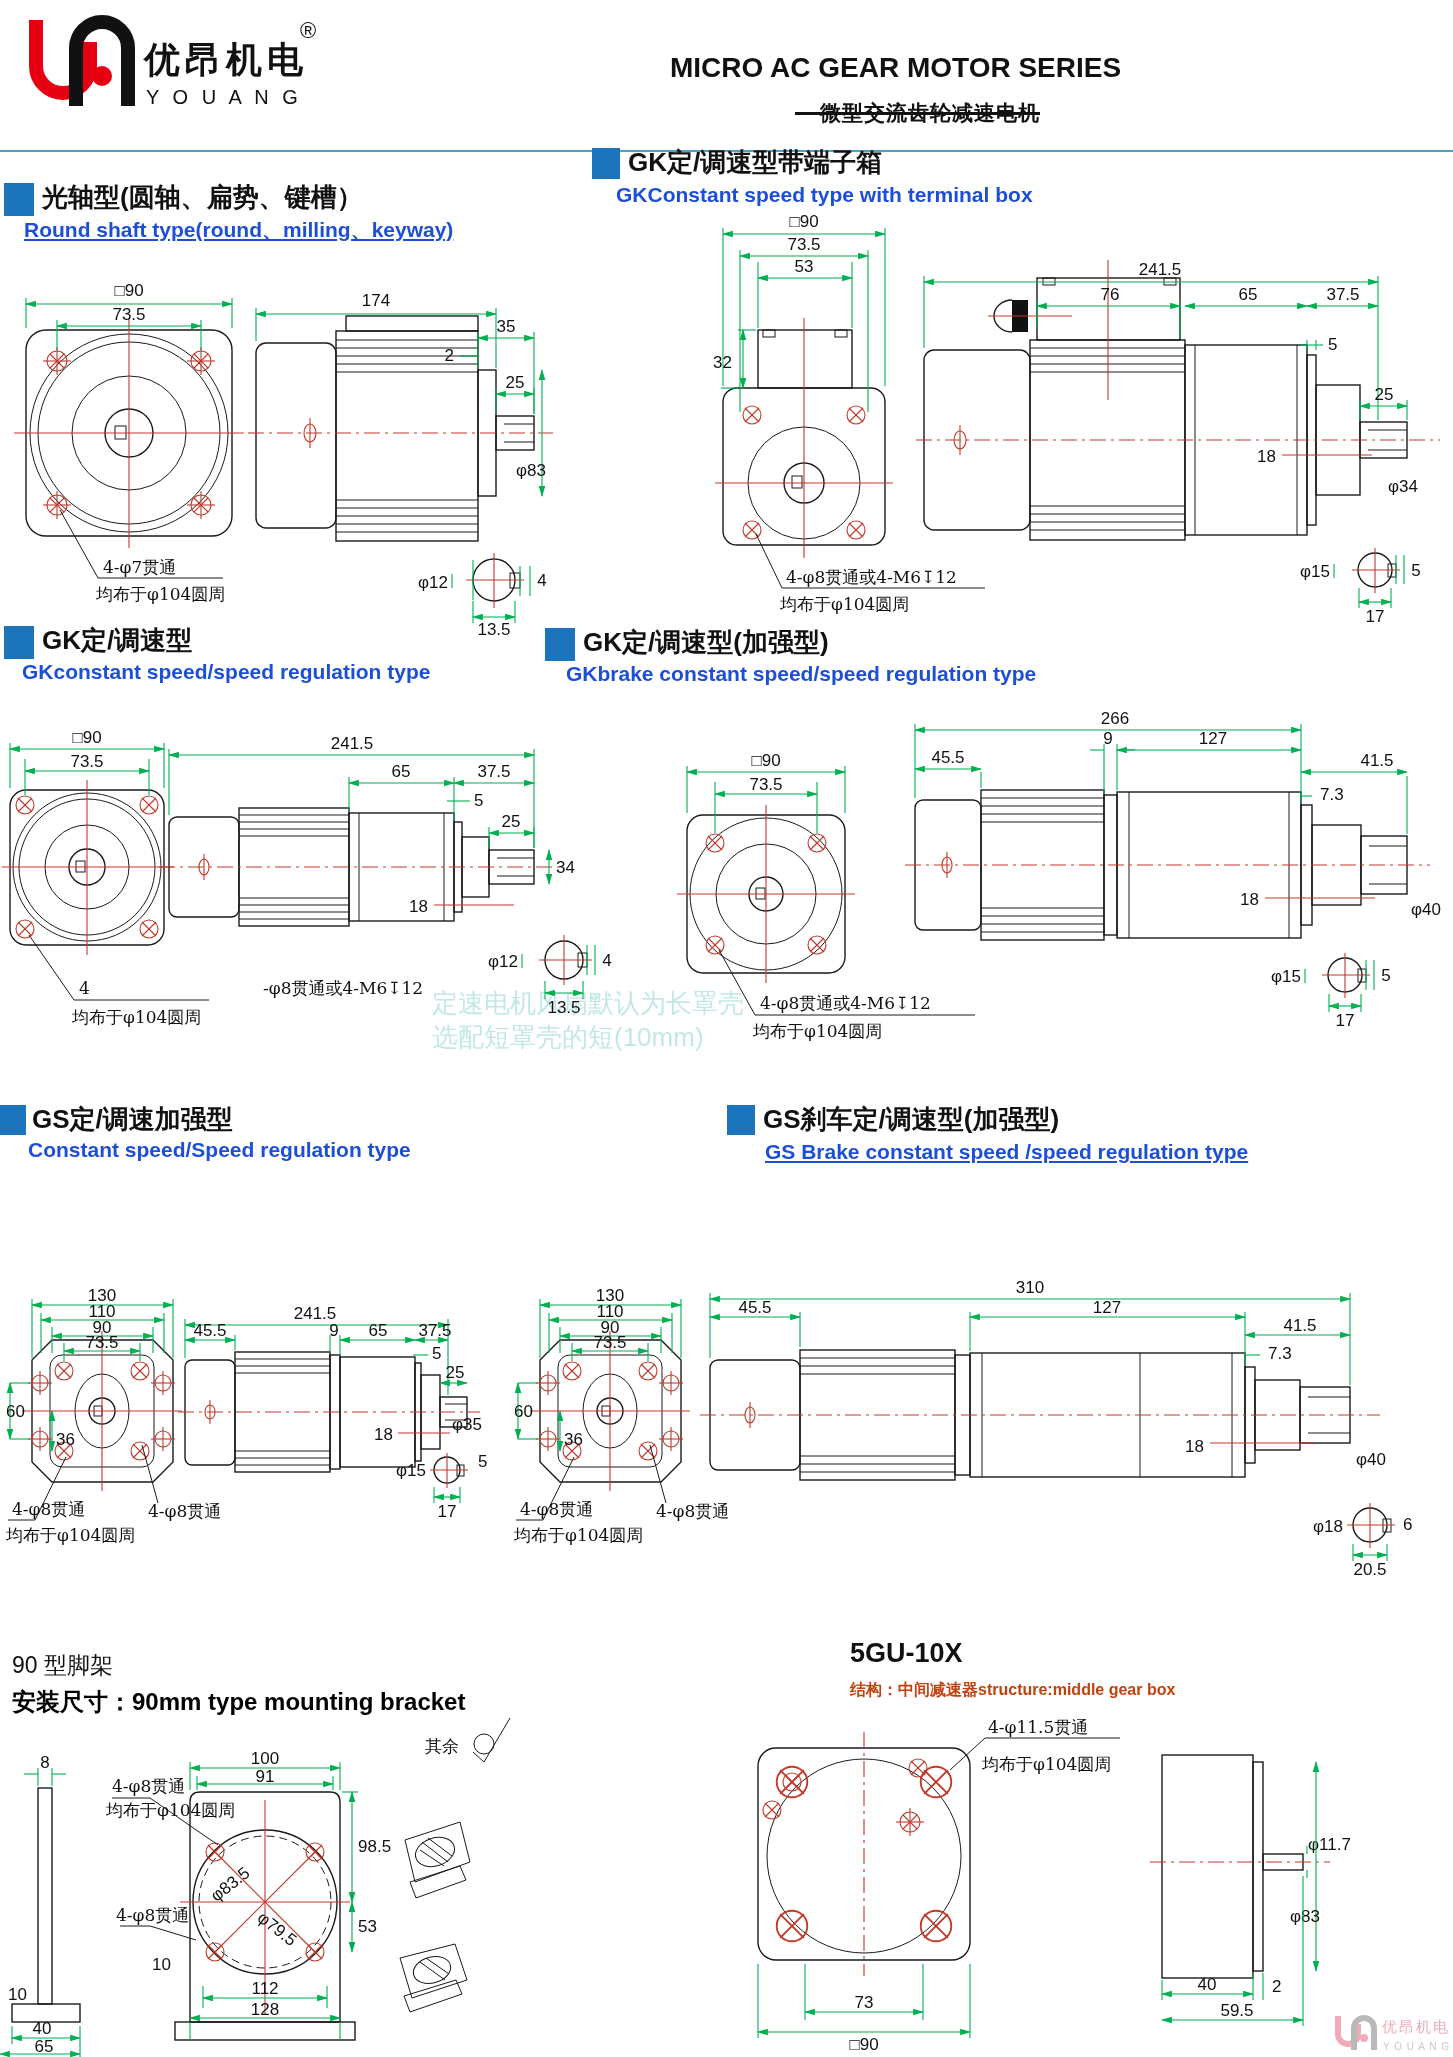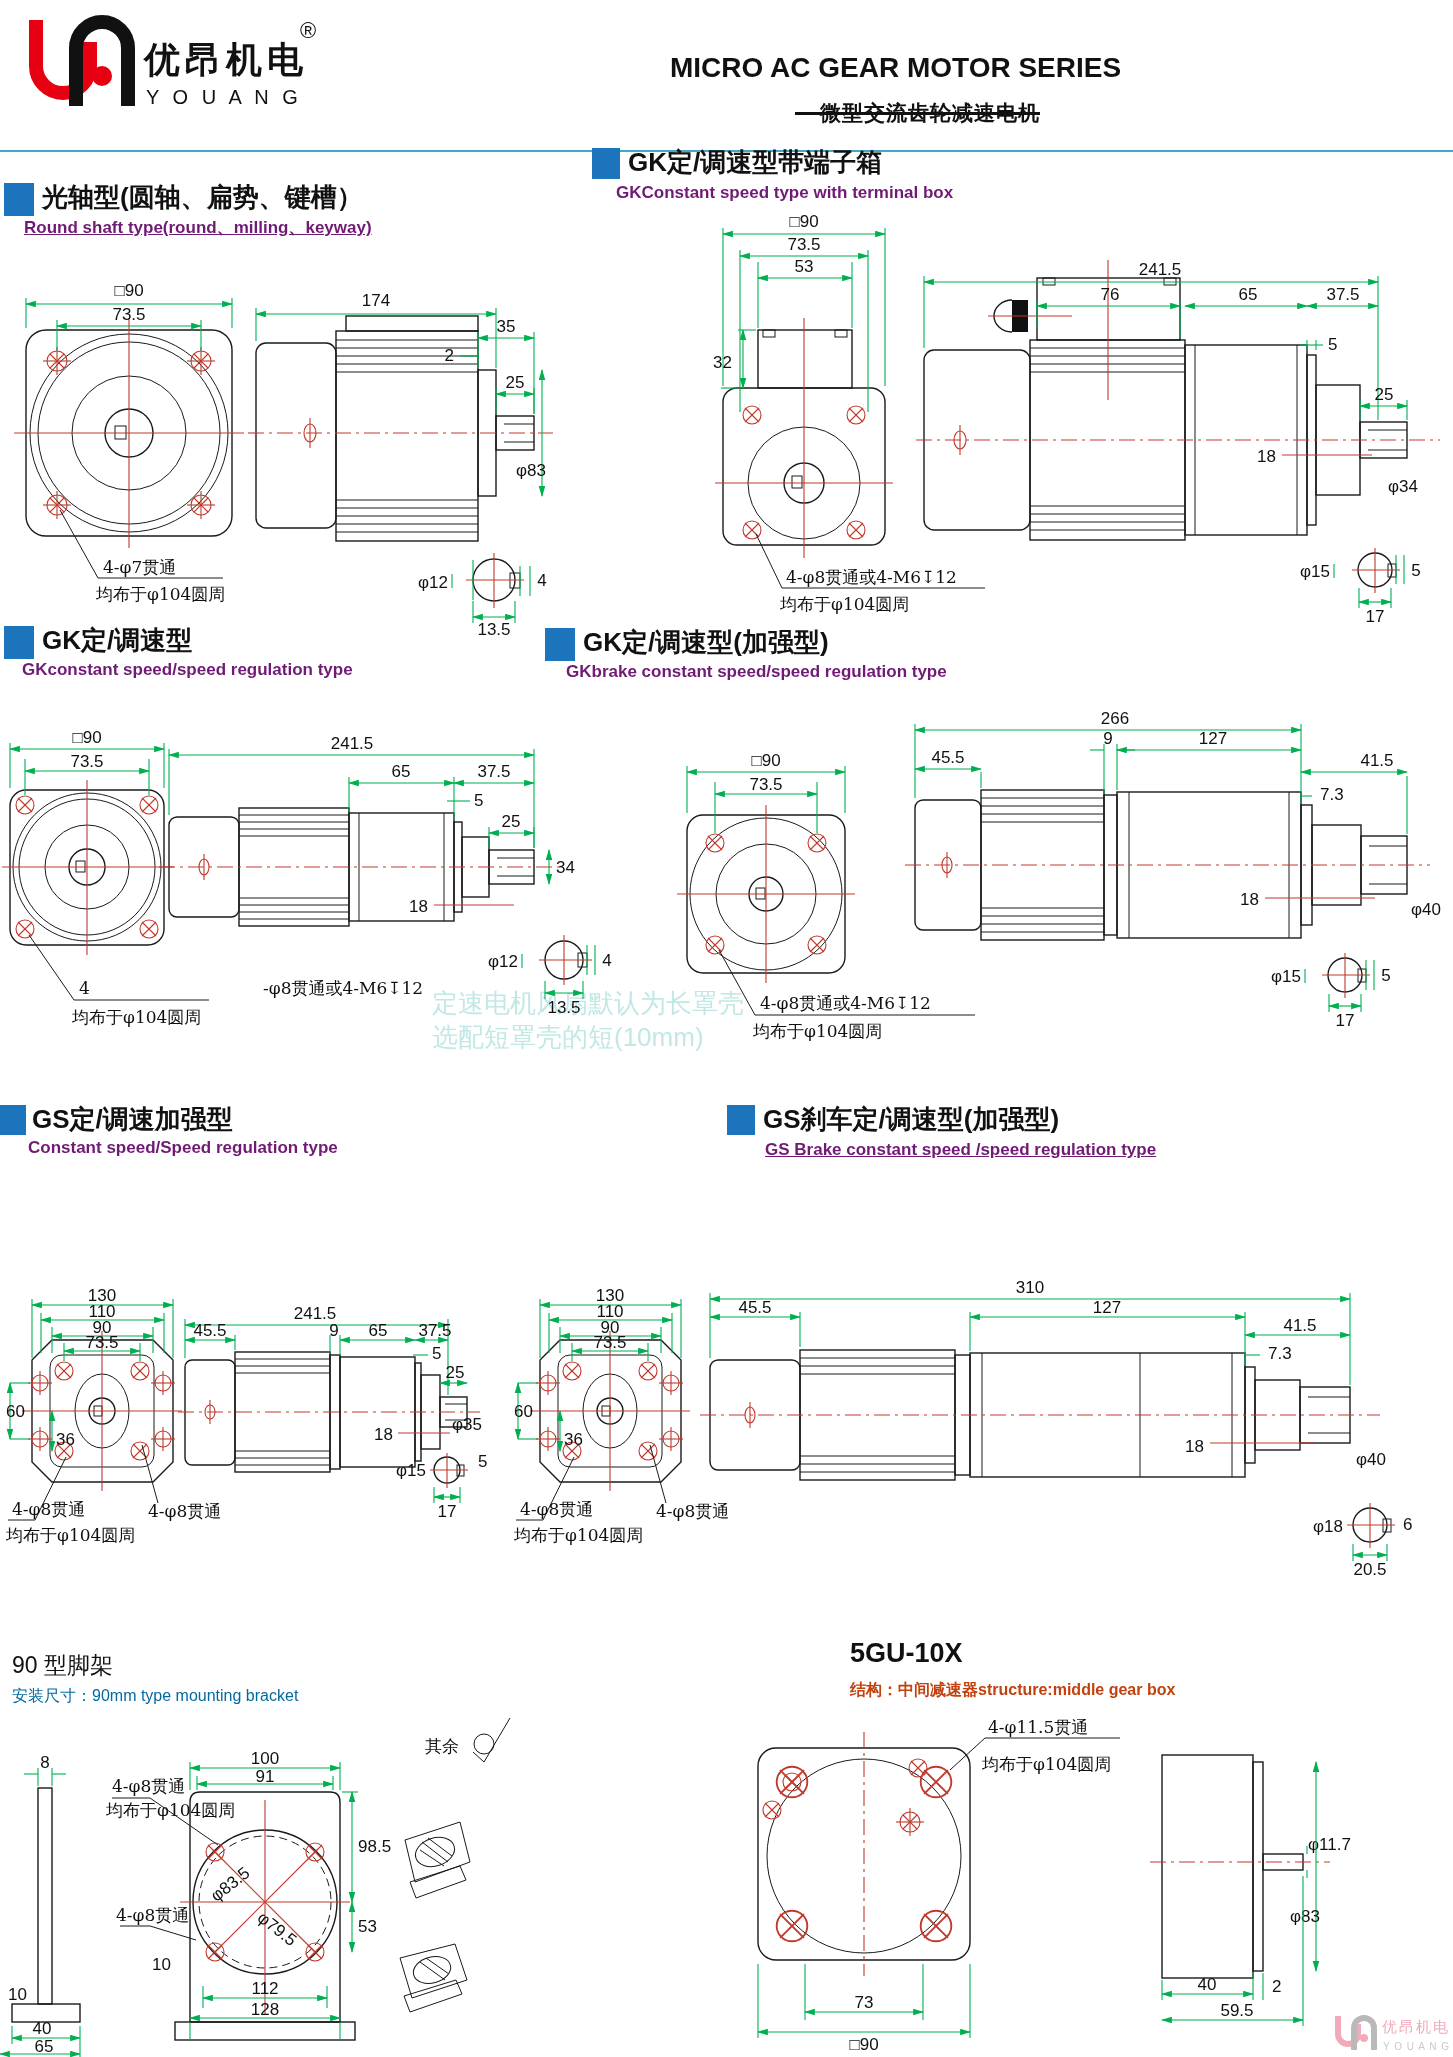--- a/index.html
+++ b/index.html
@@ -2,41 +2,41 @@
 <html><head>
 <meta charset="utf-8">
 <style>
   html,body{margin:0;padding:0;background:#ffffff;}
   .page{position:relative;width:1453px;height:2057px;background:#fff;overflow:hidden;
         font-family:"Liberation Sans","DejaVu Sans",sans-serif;color:#111;}
   .abs{position:absolute;}
   
   .bluesq{position:absolute;background:#1c75bc;}
   .h-cn{position:absolute;font-weight:bold;font-size:26px;color:#111;white-space:nowrap;}
-  .h-en{position:absolute;font-weight:bold;font-size:17px;color:#701a75;white-space:nowrap;}
+  .h-en{position:absolute;font-weight:bold;font-size:21px;color:#1d4ed8;white-space:nowrap;}
   .h-en b{font-weight:bold;}
   .divider-teal{position:absolute;left:0;top:150px;width:1453px;height:2px;background:#45a7c6;}
   .divider-black{position:absolute;left:795px;top:112px;width:245px;height:3px;background:#111;}
   .hdr-title{position:absolute;top:52px;left:670px;width:370px;text-align:center;font-weight:bold;font-size:28px;white-space:nowrap;}
   .hdr-sub{position:absolute;top:86px;left:670px;width:370px;text-align:right;font-weight:bold;font-size:21px;letter-spacing:1px;margin-top:13px;}
   .watermark{position:absolute;left:432px;top:986px;color:#c2e8e5;font-size:26px;line-height:34px;white-space:nowrap;}
   
   svg{position:absolute;overflow:visible;}
   .o{fill:none;stroke:#1a1a1a;stroke-width:1.4px;}
   .o2{fill:none;stroke:#1a1a1a;stroke-width:1px;}
   .g{fill:none;stroke:#00b050;stroke-width:1.1px;}
   .gd{fill:none;stroke:#00b050;stroke-width:1.1px;marker-start:url(#ar);marker-end:url(#ar);}
   .r{fill:none;stroke:#c0392b;stroke-width:1.1px;}
   .rd{fill:none;stroke:#c0392b;stroke-width:1.1px;stroke-dasharray:16 5 3 5;}
   .t{font-family:"Liberation Sans","DejaVu Sans",sans-serif;font-size:17px;fill:#111;}
   .tm{text-anchor:middle;}
   .te{text-anchor:end;}
   .note{font-family:"DejaVu Serif","Liberation Serif",serif;font-size:17px;fill:#111;}
   .b-title{position:absolute;font-size:23px;color:#111;}
-  .b-sub{position:absolute;font-size:16px;color:#0369a1;}
+  .b-sub{position:absolute;font-size:24px;color:#000000;font-weight:bold;}
   .g-title{position:absolute;font-size:27px;font-weight:bold;color:#111;}
   .g-sub{position:absolute;font-size:16px;font-weight:bold;color:#c2410c;}
 </style>
 </head>
 <body>
 
 <div class="page">
 
   <svg width="0" height="0">
     <defs>

